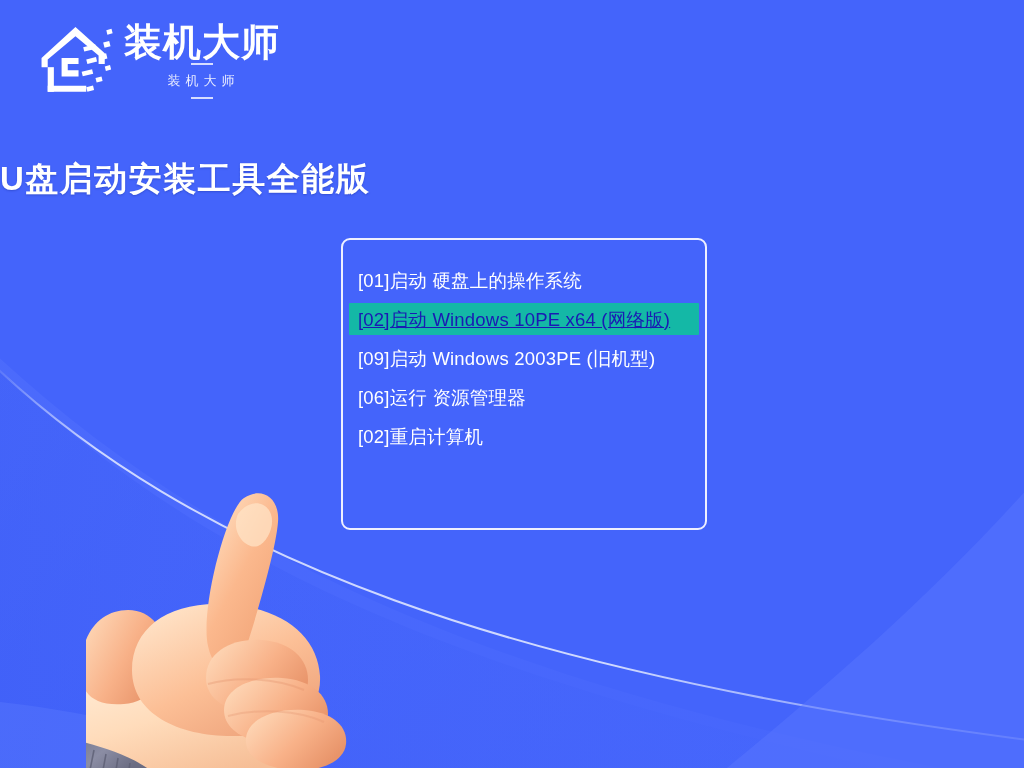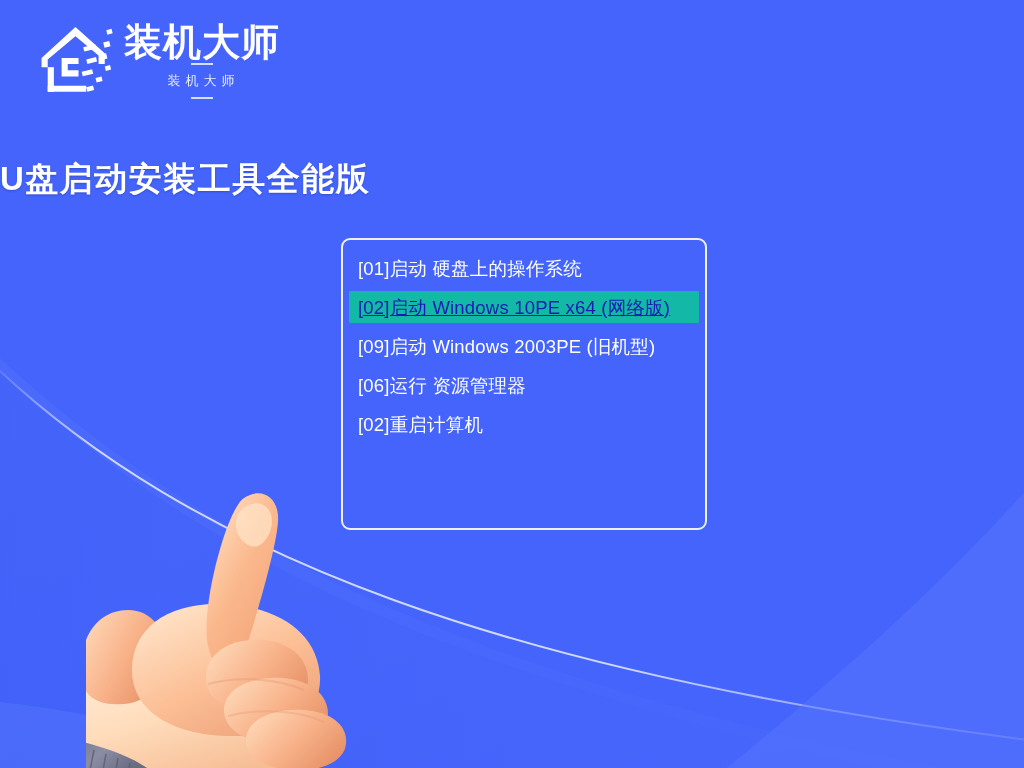--- a/index.html
+++ b/index.html
@@ -98,21 +98,21 @@
   
   #menu-box {
     position: absolute;
     left: 341px;
     top: 238px;
     width: 366px;
     height: 292px;
     border: 2px solid #eef0ff;
     border-radius: 9px;
     box-sizing: border-box;
-    padding: 12px 0 0 0;
+    padding: 24px 0 0 0;
   }
   .menu-item {
     height: 32px;
     margin: 0 6px 7px 6px;
     display: flex;
     align-items: center;
     padding-left: 9px;
     box-sizing: border-box;
     color: #ffffff;
     font-size: 18.5px;

